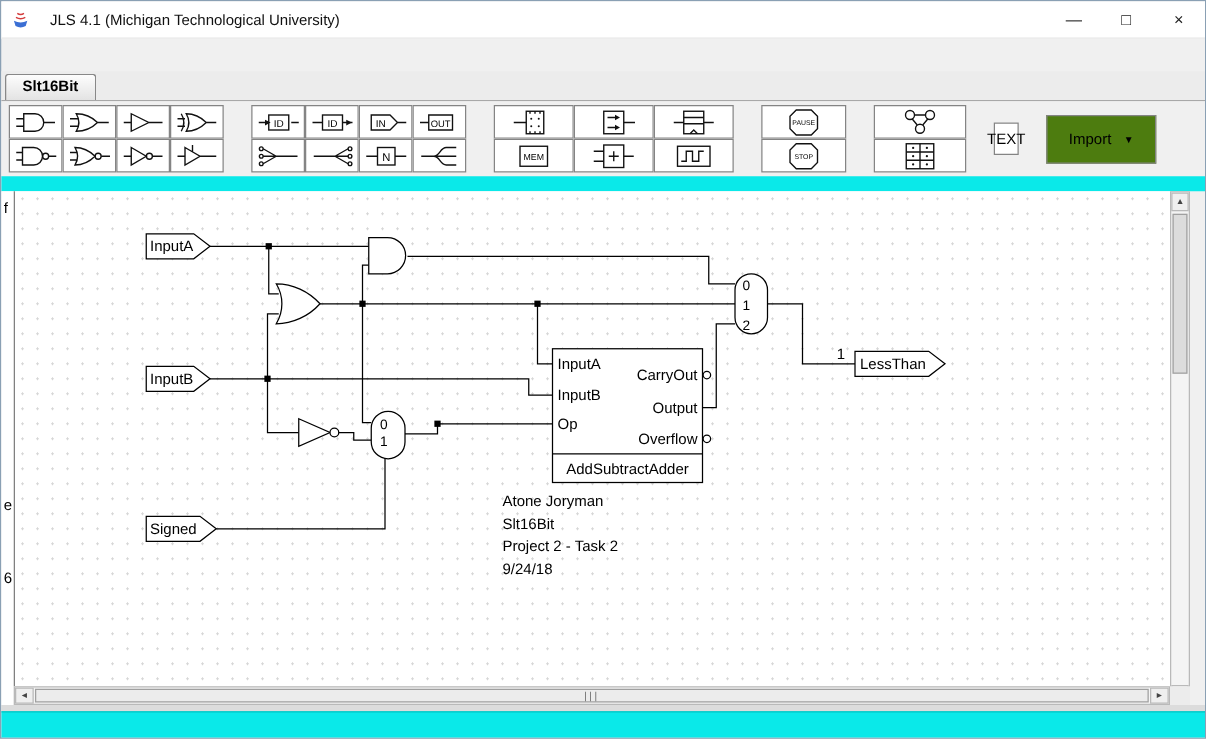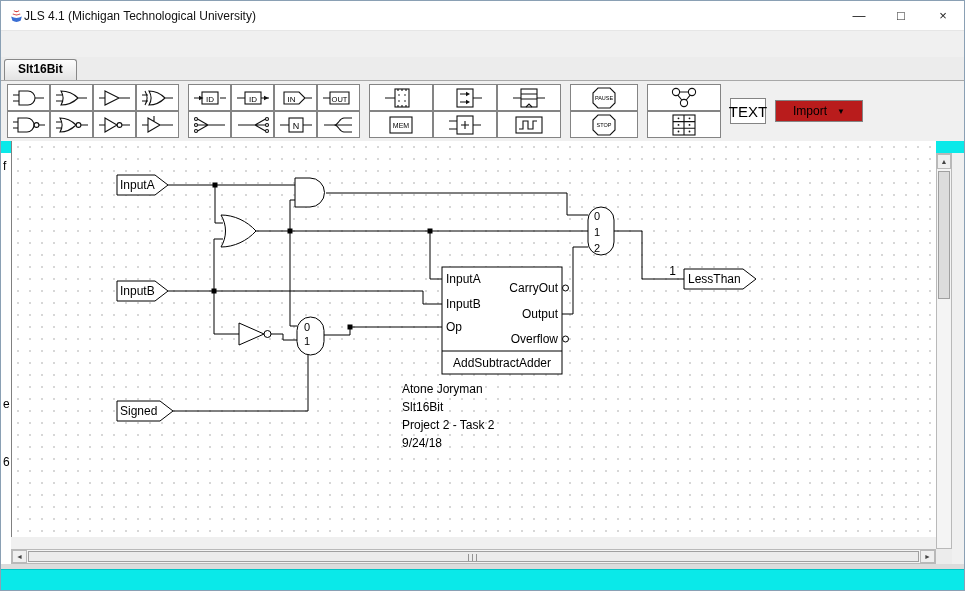--- a/index.html
+++ b/index.html
@@ -2,67 +2,67 @@
 <html><head>
 <meta charset="utf-8">
 <style>
   *{box-sizing:border-box;margin:0;padding:0}
   body{margin:0;background:#fff}
   .window{position:relative;width:965px;height:591px;font-family:"Liberation Sans",sans-serif;
           background:#f0f0f0;border:1px solid #8aa0b4;overflow:hidden}
 
   
   .titlebar{position:absolute;left:0;top:0;width:100%;height:30px;background:#fff;
-            display:flex;align-items:center;gap:0;padding-left:8px;font-size:12px;color:#111;
+            display:flex;align-items:center;gap:16px;padding-left:8px;font-size:12px;color:#111;
             border-bottom:1px solid #e6e6e6}
   .win-controls{margin-left:auto;display:flex;height:100%}
   .win-btn{width:42px;display:flex;align-items:center;justify-content:center;font-size:13px;color:#222}
 
   
   .menubar{position:absolute;left:0;top:30px;width:100%;height:26px;background:#f0f0f0;
            display:flex;align-items:center;gap:2px;padding:0 10px;font-size:12px;font-weight:bold;color:#000}
   .menu-item{padding:3px 7px}
   .menu-help{margin-left:auto;padding:3px 7px}
 
   
   .tabbar{position:absolute;left:0;top:56px;width:100%;height:24px;background:#ececec;
           border-bottom:1px solid #a8a8a8;display:flex;align-items:flex-end;padding-left:3px}
   .tab{height:21px;padding:2px 13px;background:linear-gradient(#fdfdfd,#e3e3e3);
        border:1px solid #888;border-bottom:none;border-radius:3px 3px 0 0;font-size:12px;font-weight:bold}
 
   
   .toolbar{position:absolute;left:0;top:80px;width:965px;height:60px;background:#f0f0f0;
-           display:flex;align-items:center;gap:9px;padding-left:6px}
+           display:flex;align-items:center;gap:22px;padding-left:6px}
   .tgrid{display:grid;grid-auto-rows:27px}
   .g4{grid-template-columns:repeat(4,43px)}
   .g3{grid-template-columns:repeat(3,64px)}
   .g1{grid-template-columns:68px}
   .g1b{grid-template-columns:80px}
   .g1c{grid-template-columns:74px}
   .tbtn{background:#fff;border:1px solid #848484;display:flex;align-items:center;justify-content:center}
   .tbtn svg{display:block}
   .ic{stroke:#111;fill:none;stroke-width:1.1}
   .icf{fill:#111;stroke:none}
   .ictx{font-family:"Liberation Sans",sans-serif;fill:#000}
-  .text-btn{width:36px;height:26px;background:#fff;border:1px solid #848484;display:flex;
-            align-items:center;justify-content:center;font-size:15px}
-  .import-btn{width:88px;height:22px;background:#b91c1c;border:1px solid #848484;display:flex;
+  .text-btn{width:20px;height:26px;background:#fff;border:1px solid #848484;display:flex;
+            align-items:center;justify-content:center;font-size:12px}
+  .import-btn{width:88px;height:39px;background:#4d7c0f;border:1px solid #848484;display:flex;
               align-items:center;justify-content:center;gap:10px;font-size:12px}
   .import-arrow{font-size:8px}
 
   
   .cyanbar{position:absolute;left:0;top:140px;width:965px;height:12px;background:#0ae9e9}
   .strip{position:absolute;left:0;top:563px;width:965px;height:5px;background:#dcdcdc}
   .statusbar{position:absolute;left:0;top:568px;width:965px;height:23px;background:#0ae9e9;border-top:1px solid #00c4c4}
 
   
   .leftmargin{position:absolute;left:0;top:152px;width:10px;height:411px;background:#fff;
               font-size:12px;color:#000;overflow:visible}
   .frag{position:absolute;left:2px}
-  .canvas{position:absolute;left:10px;top:140px;width:925px;height:396px;background-color:#fff;
+  .canvas{position:absolute;left:10px;top:152px;width:925px;height:396px;background-color:#fff;
           background-image:radial-gradient(circle,#d7d7d7 1px,rgba(0,0,0,0) 1.1px);
           background-size:12px 12px;border-left:1px solid #808080}
   svg.circuit{position:absolute;left:0;top:0}
   .w{fill:none;stroke:#000;stroke-width:1}
   .s{fill:#fff;stroke:#000;stroke-width:1}
   .t{font-size:12px;fill:#000}
   .t11{font-size:11px;fill:#000}
   .dot{fill:#000}
 
   

